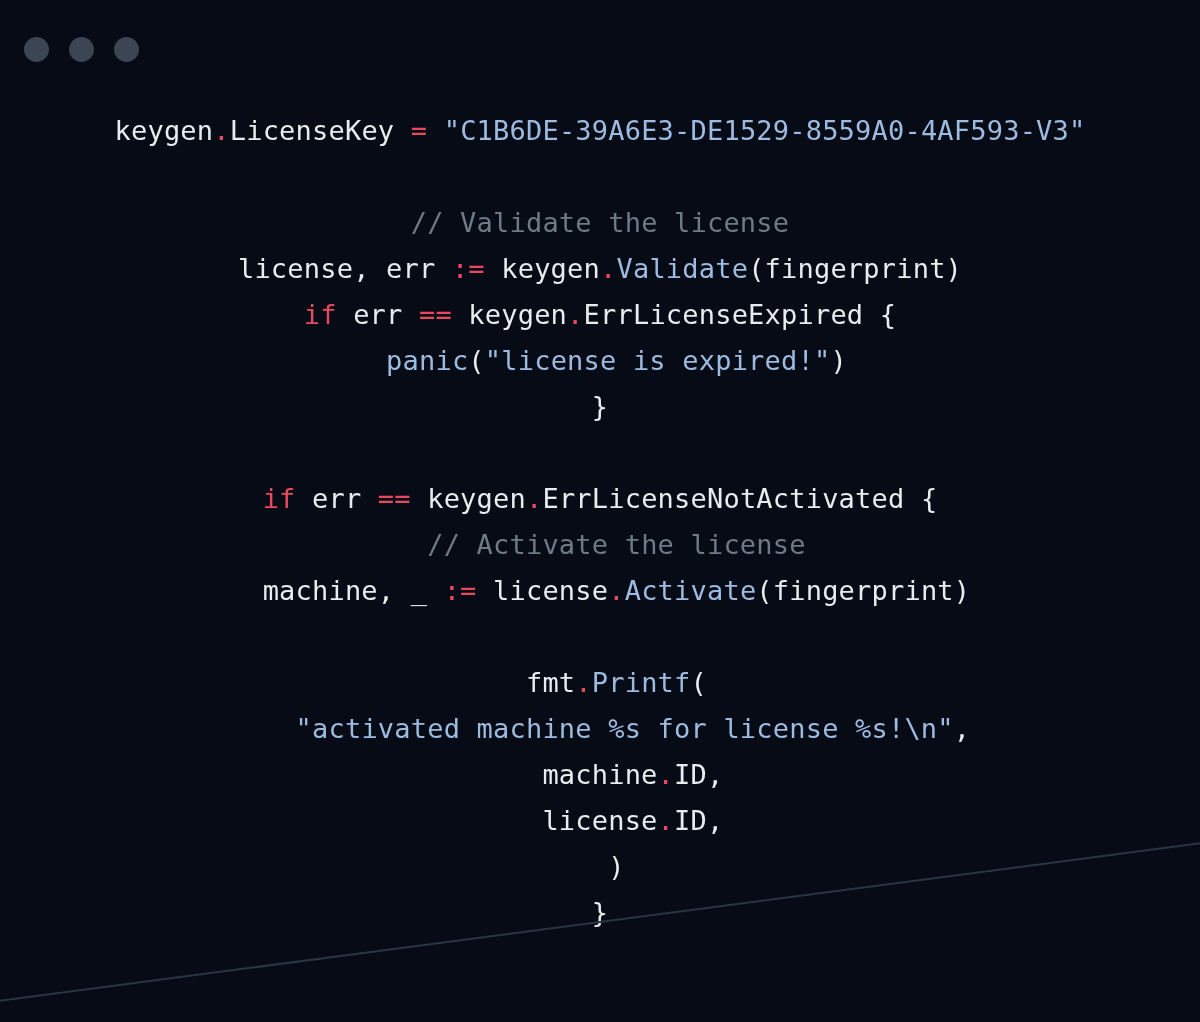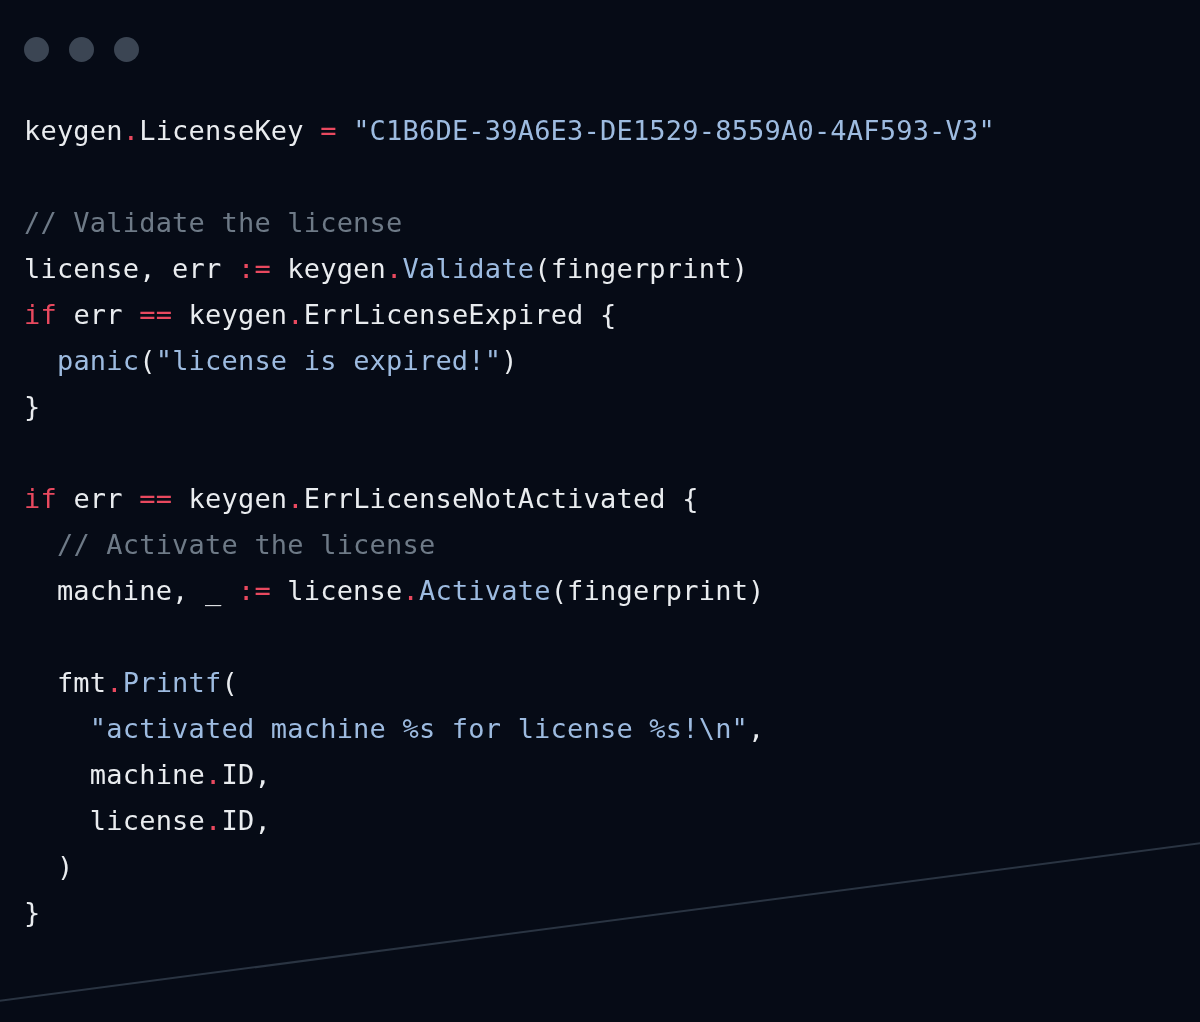--- a/index.html
+++ b/index.html
@@ -30,20 +30,21 @@
     border-radius: 50%;
     background: #3b4553;
   }
   .code {
     padding: 34px 24px 0 24px;
     font-size: 27px;
     line-height: 46px;
     white-space: pre;
     color: #e9ecef;
     letter-spacing: 0.2px;
+    text-align: center;
   }
   .tok-default  { color: #e9ecef; }
   .tok-op       { color: #e9495f; }
   .tok-keyword  { color: #e9495f; }
   .tok-string   { color: #9dbbe0; }
   .tok-comment  { color: #6e7a87; }
   .tok-method   { color: #9dbbe0; }
   .tok-func     { color: #9dbbe0; }
   .diag {
     position: absolute;

